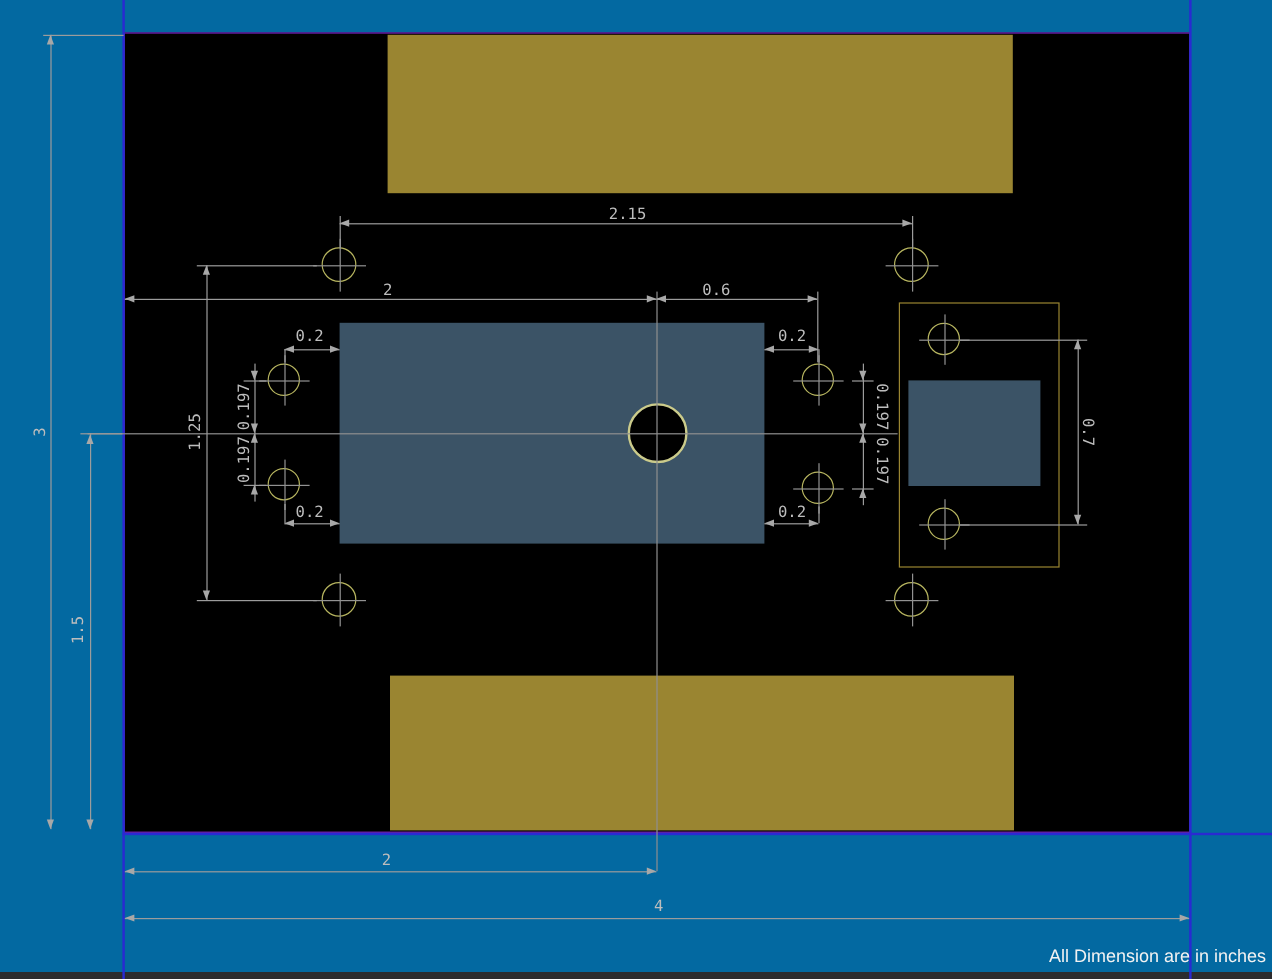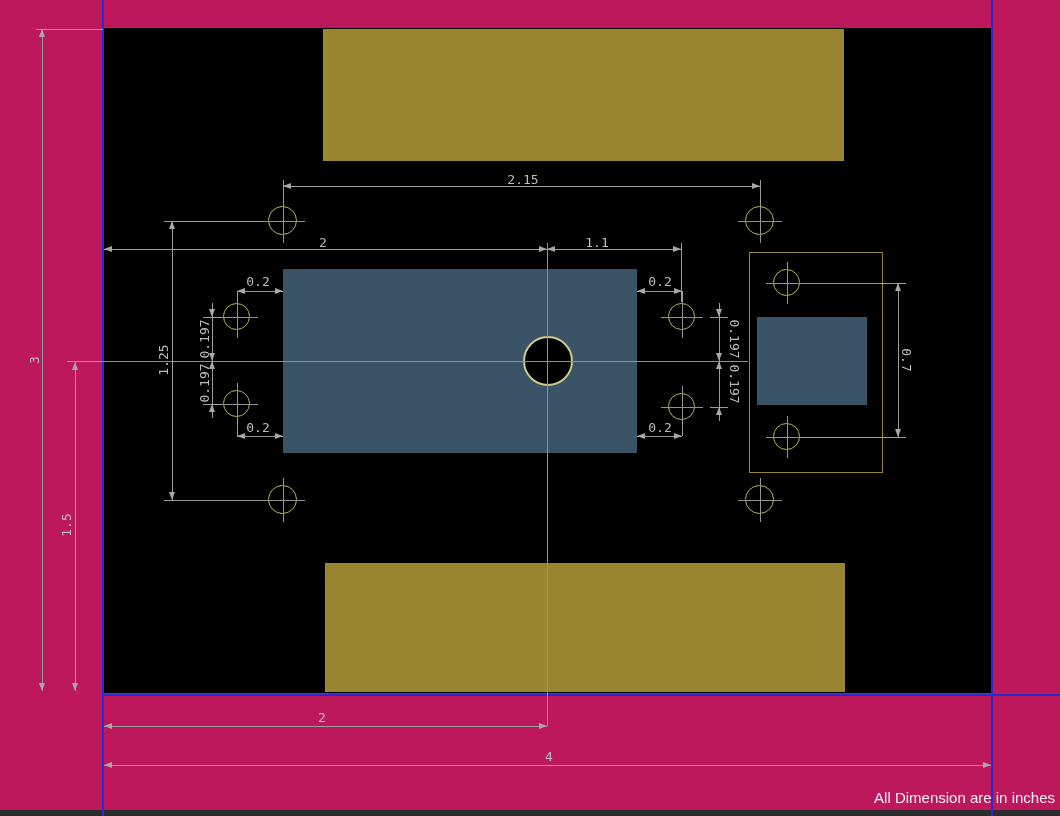--- a/index.html
+++ b/index.html
@@ -1,16 +1,16 @@
 <!DOCTYPE html>
 <html><head>
 <meta charset="utf-8">
 <style>
   html,body{margin:0;padding:0;background:#414143;}
-  #canvas{position:relative;width:1060px;height:816px;background:#be185d;overflow:hidden;
+  #canvas{position:relative;width:1060px;height:816px;background:#0369a1;overflow:hidden;
           font-family:"DejaVu Sans Mono", monospace;}
   
   .guide-v{position:absolute;width:2px;top:0;height:816px;background:#2a2ad2;z-index:2;}
   .guide-h{position:absolute;height:2px;background:#2a2ad2;z-index:2;}
   
   #board{position:absolute;left:103px;top:27px;width:887px;height:665px;background:#000;
          border:1px solid #7d22c3;z-index:1;}
   .pad{position:absolute;background:#9a8531;z-index:3;}
   .comp{position:absolute;background:#3b5366;z-index:3;}
   .outline-rect{position:absolute;border:1px solid #9a8531;z-index:3;}
@@ -93,21 +93,21 @@
       <div class="ar" style="left: 752px; top: 183px; border-width: 3px 0px 3px 8px; border-left-color: rgb(168, 168, 168);"></div>
       <div class="dimlab" style="left: 523px; top: 179px;">2.15</div>
       <div class="ln" style="left: 104px; top: 249px; width: 443px; height: 1px;"></div>
       <div class="ar" style="left: 104px; top: 246px; border-width: 3px 8px 3px 0px; border-right-color: rgb(168, 168, 168);"></div>
       <div class="ar" style="left: 539px; top: 246px; border-width: 3px 0px 3px 8px; border-left-color: rgb(168, 168, 168);"></div>
       <div class="dimlab" style="left: 323px; top: 242px;">2</div>
       <div class="ln" style="left: 547px; top: 249px; width: 134px; height: 1px;"></div>
       <div class="ln" style="left: 681px; top: 243px; width: 1px; height: 59px;"></div>
       <div class="ar" style="left: 547px; top: 246px; border-width: 3px 8px 3px 0px; border-right-color: rgb(168, 168, 168);"></div>
       <div class="ar" style="left: 673px; top: 246px; border-width: 3px 0px 3px 8px; border-left-color: rgb(168, 168, 168);"></div>
-      <div class="dimlab" style="left: 597px; top: 242px;">1.1</div>
+      <div class="dimlab" style="left: 597px; top: 242px;">0.6</div>
       <div class="ln" style="left: 237px; top: 291px; width: 46px; height: 1px;"></div>
       <div class="ln" style="left: 237px; top: 291px; width: 1px; height: 11px;"></div>
       <div class="ar" style="left: 237px; top: 288px; border-width: 3px 8px 3px 0px; border-right-color: rgb(168, 168, 168);"></div>
       <div class="ar" style="left: 275px; top: 288px; border-width: 3px 0px 3px 8px; border-left-color: rgb(168, 168, 168);"></div>
       <div class="dimlab" style="left: 258px; top: 281px;">0.2</div>
       <div class="ln" style="left: 237px; top: 436px; width: 46px; height: 1px;"></div>
       <div class="ln" style="left: 237px; top: 420px; width: 1px; height: 16px;"></div>
       <div class="ar" style="left: 237px; top: 433px; border-width: 3px 8px 3px 0px; border-right-color: rgb(168, 168, 168);"></div>
       <div class="ar" style="left: 275px; top: 433px; border-width: 3px 0px 3px 8px; border-left-color: rgb(168, 168, 168);"></div>
       <div class="dimlab" style="left: 258px; top: 427px;">0.2</div>

